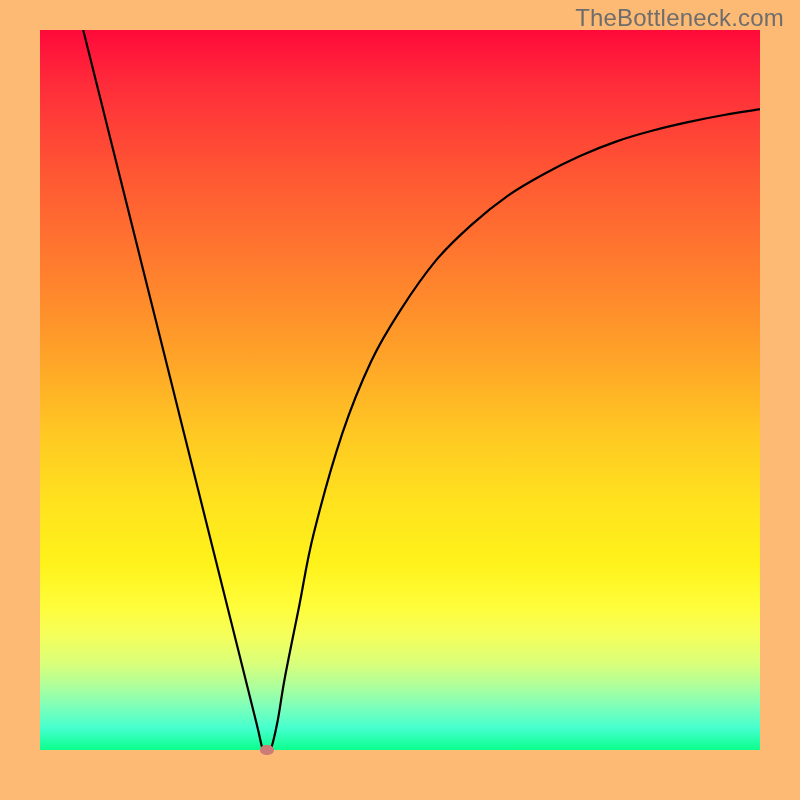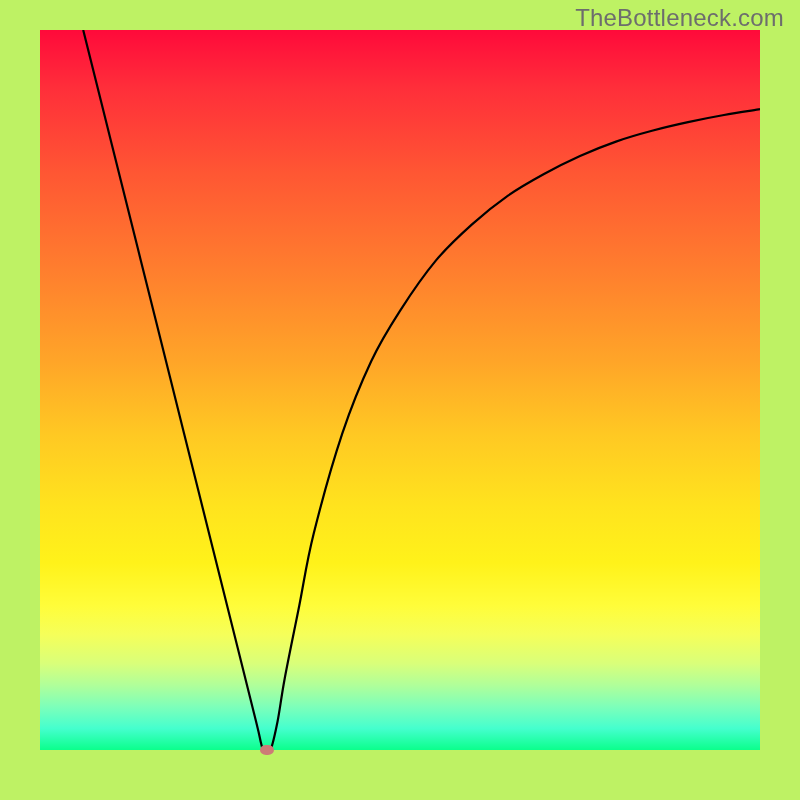--- a/index.html
+++ b/index.html
@@ -8,21 +8,21 @@
     width: 800px;
     height: 800px;
     background: #000;
     font-family: Arial, Helvetica, sans-serif;
     overflow: hidden;
   }
   .container {
     position: relative;
     width: 800px;
     height: 800px;
-    background: #bef264;
+    background: #fdba74;
   }
   .watermark {
     position: absolute;
     top: 4px;
     right: 16px;
     font-size: 24px;
     font-weight: 500;
     color: #6d6d6d;
     z-index: 10;
     letter-spacing: 0.2px;

